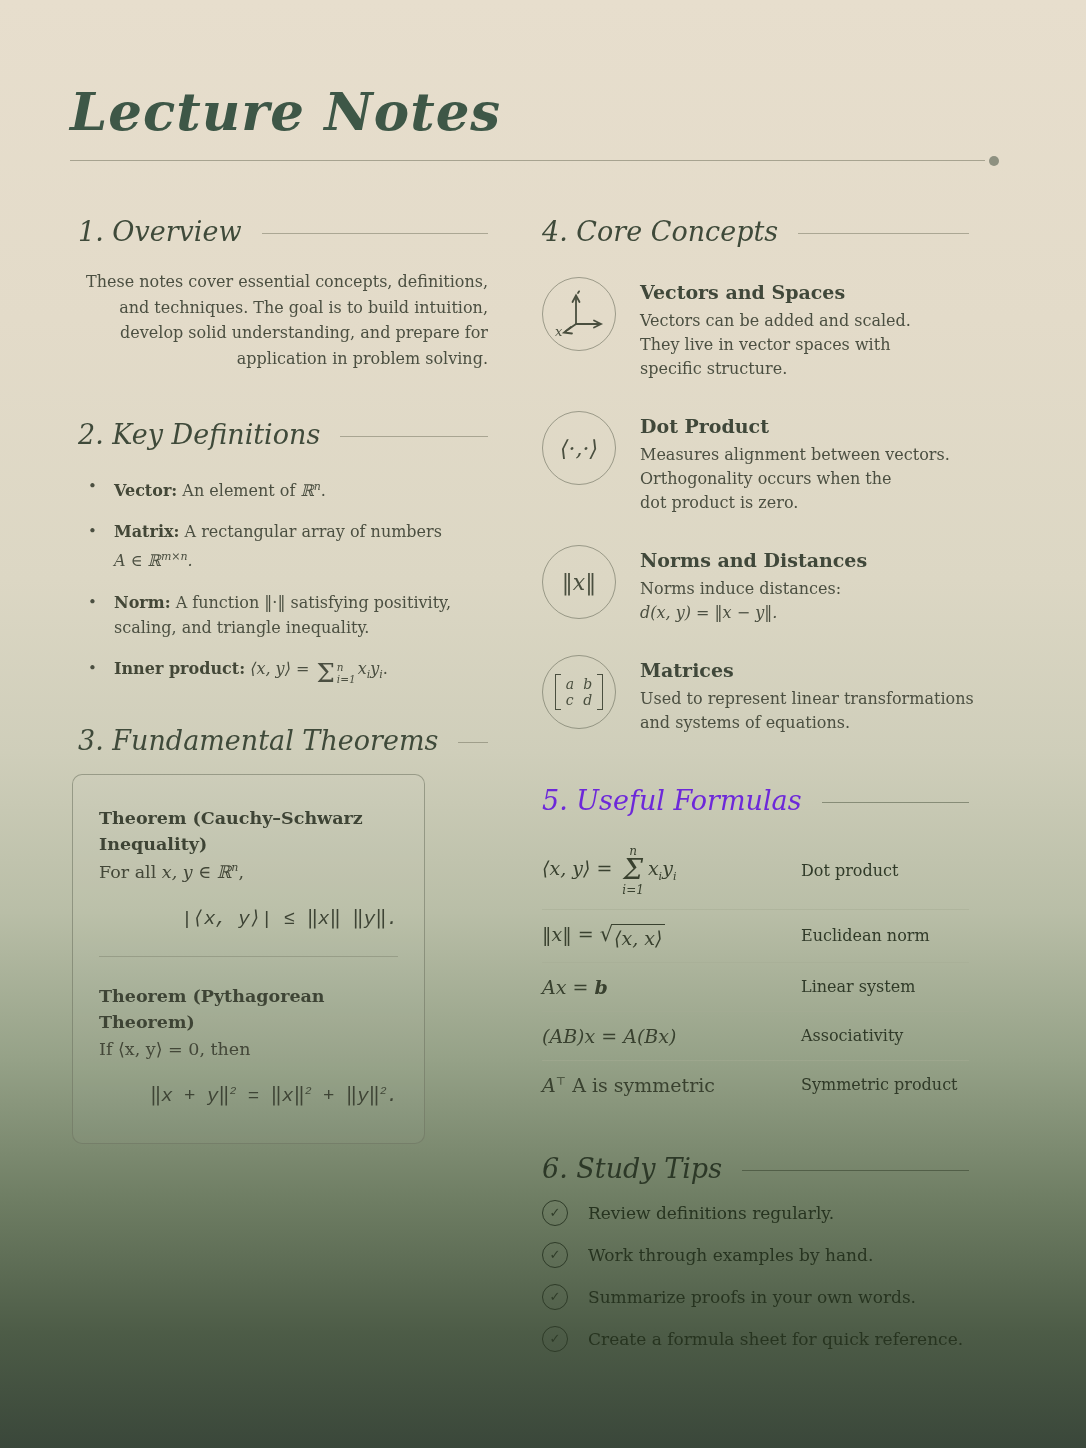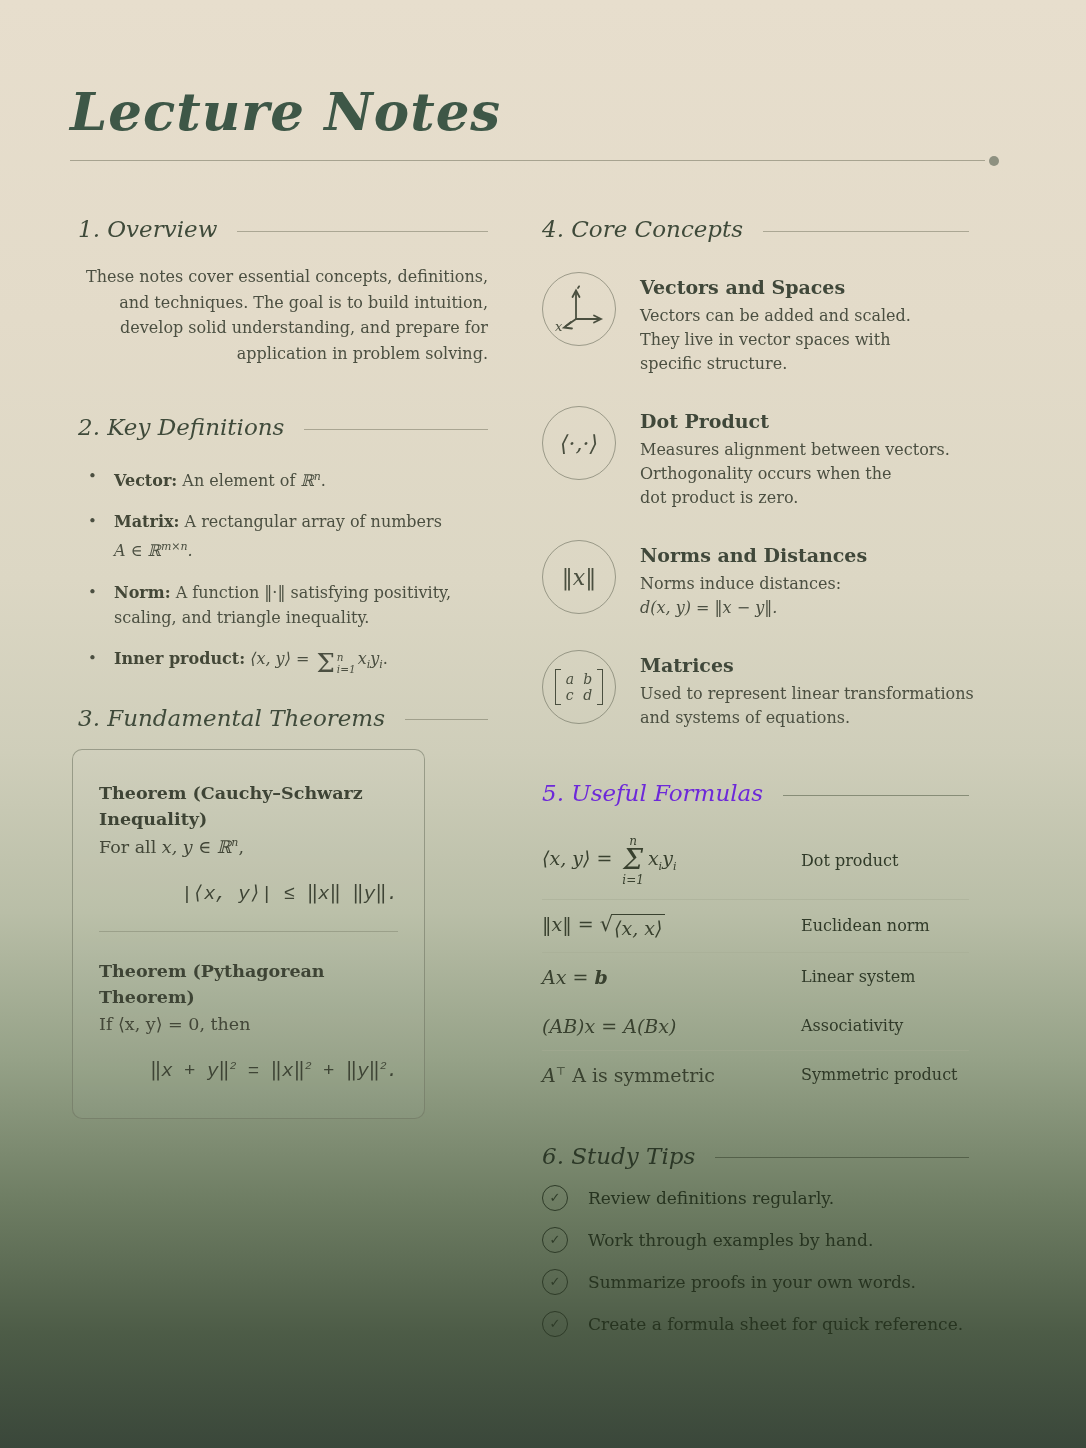--- a/index.html
+++ b/index.html
@@ -28,21 +28,21 @@
   }
   .title-rule { position:absolute; left:70px; top:160px; width:915px; height:1px;
     background:rgba(92,94,74,.45); }
   .title-dot { position:absolute; left:989px; top:156px; width:10px; height:10px;
     border-radius:50%; background:#8e9181; }
   
   .col-l { position:absolute; left:78px;  top:216px; width:410px; }
   .col-r { position:absolute; left:542px; top:216px; width:427px; }
   
   .sec-h { display:flex; align-items:center; gap:20px;
-    font-size:23px; font-style:italic; font-weight:500; color:#3f4a3a; }
+    font-size:27px; font-style:italic; font-weight:500; color:#3f4a3a; }
   .sec-h .rule { flex:1; height:1px; background:rgba(92,94,74,.42); margin-top:4px; }
   
   .ln { white-space:nowrap; line-height:25.5px; font-size:16px; color:#4b4f41; }
   .para { margin:22px 0 0 8px;text-align:right; }
   
   .defs { margin:24px 0 0 8px; list-style:none; }
   .defs li { position:relative; padding-left:28px; margin-bottom:16px;
     font-size:16px; line-height:25px; color:#4b4f41; }
   .defs li::before { content:"•"; position:absolute; left:2px; top:0; font-size:15px; color:#4b4f41; }
   .term { font-weight:700; color:#434737; }
@@ -145,21 +145,21 @@
       <span class="term">Inner product:</span><span class="m"> ⟨x, y⟩ = </span><span class="isum">
           <span class="sig">Σ</span>
           <span class="istack">
             <span>n</span>
             <span>i=1</span>
           </span>
         </span><span class="m">x</span><sub>i</sub><span class="m">y</span><sub>i</sub><span>.</span>
     </li>
   </ul>
 
-  <div class="sec-h" style="margin-top:28px;">
+  <div class="sec-h" style="margin-top:38px;">
     <span>3. Fundamental Theorems</span>
     <span class="rule"></span>
   </div>
 
   <div class="thm-box">
     <div class="thm-title">Theorem (Cauchy–Schwarz Inequality)</div>
     <div class="thm-line">
       <span>For all </span><span class="m">x, y ∈ ℝ</span><sup>n</sup><span>,</span>
     </div>
     <div class="thm-display m">|⟨x, y⟩| ≤ ‖x‖ ‖y‖.</div>

